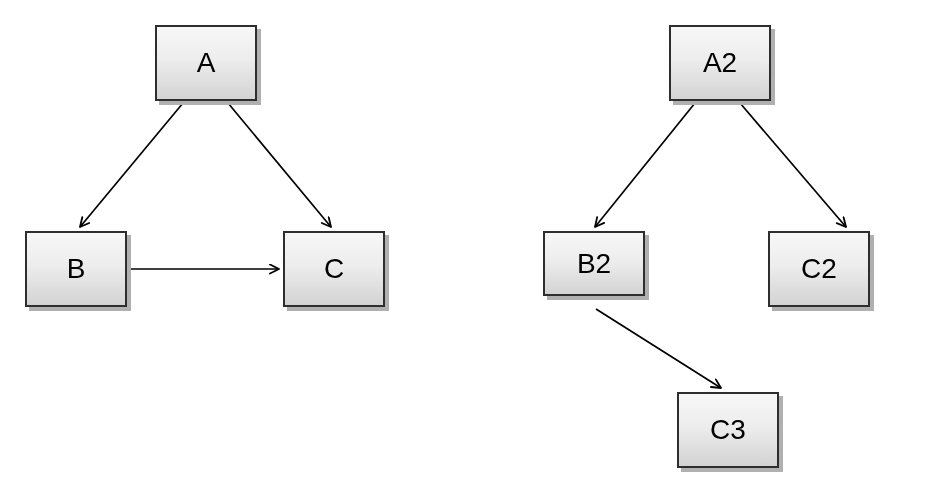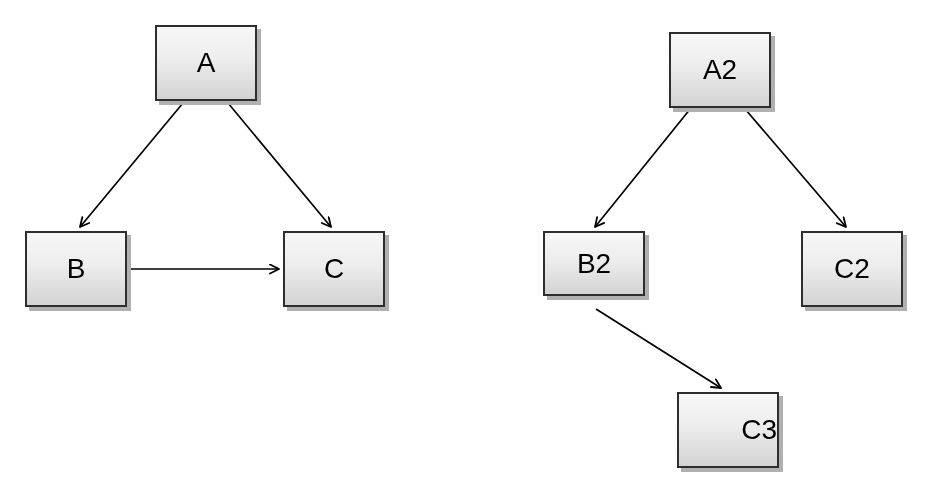--- a/index.html
+++ b/index.html
@@ -59,26 +59,26 @@
   <div id="nodes-layer">
       <div class="node" style="left: 155px; top: 25px; width: 102px; height: 76px;">
         <span>A</span>
       </div>
       <div class="node" style="left: 25px; top: 231px; width: 102px; height: 76px;">
         <span>B</span>
       </div>
       <div class="node" style="left: 283px; top: 231px; width: 102px; height: 76px;">
         <span>C</span>
       </div>
-      <div class="node" style="left: 669px; top: 32px; width: 102px; height: 76px;">
+      <div class="node" style="left: 669px; top: 25px; width: 102px; height: 76px;">
         <span>A2</span>
       </div>
       <div class="node" style="left: 543px; top: 231px; width: 102px; height: 65px;">
         <span>B2</span>
       </div>
-      <div class="node" style="left: 801px; top: 231px; width: 102px; height: 76px;">
+      <div class="node" style="left: 768px; top: 231px; width: 102px; height: 76px;">
         <span>C2</span>
       </div>
-      <div class="node" style="left: 677px; top: 392px; width: 102px; height: 76px; justify-content: flex-end;">
+      <div class="node" style="left: 677px; top: 392px; width: 102px; height: 76px;">
         <span>C3</span>
       </div>
     </div>
 </div>
 
 </body></html>

